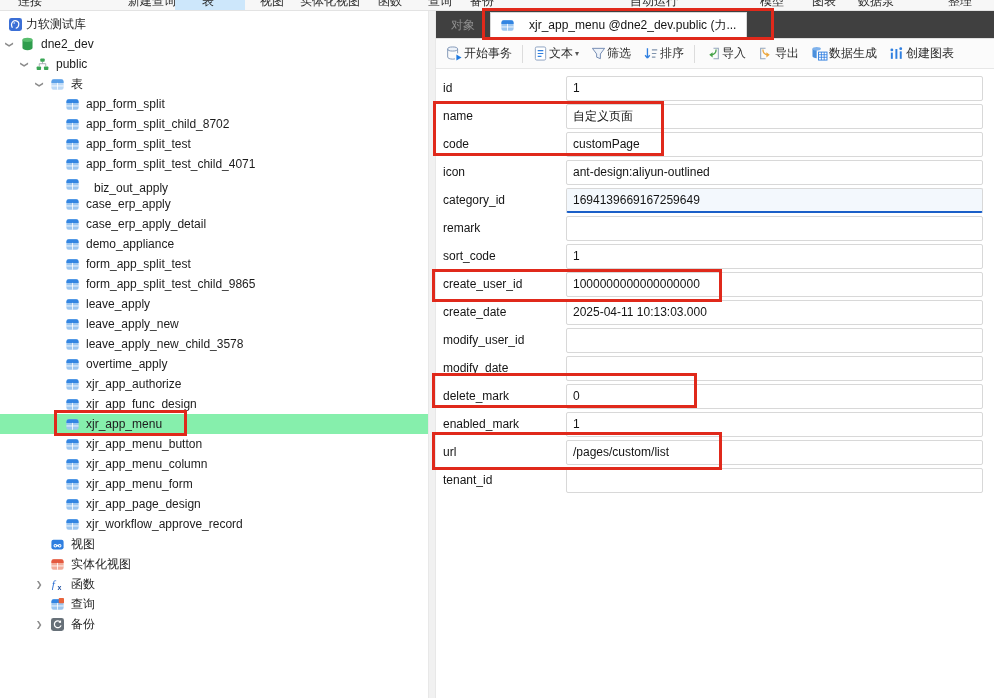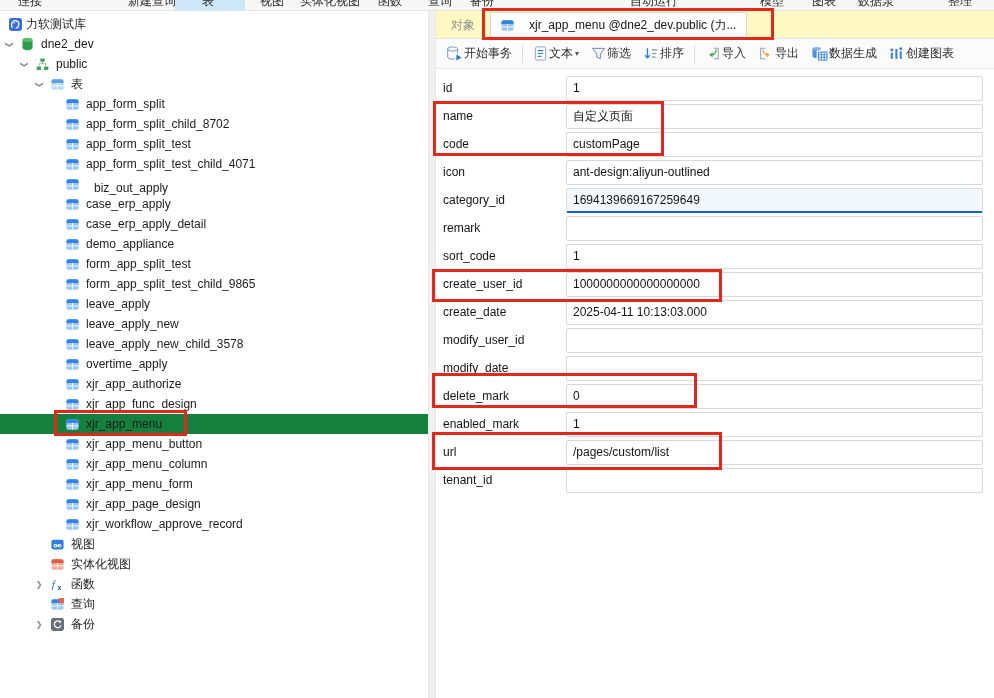--- a/index.html
+++ b/index.html
@@ -14,28 +14,28 @@
   .topbar-highlight { position:absolute; left:175px; top:0; width:70px; height:11px; background:#cde7fb; }
 
   
   .main { display:flex; height:687px; }
   .tree-panel { position:relative; width:428px; background:#fff; padding-top:3px; overflow:hidden; }
   .splitter { width:8px; background:#f1f1f1; border-left:1px solid #e8e8e8; border-right:1px solid #e8e8e8; }
   .right-panel { flex:1; background:#fff; display:flex; flex-direction:column; position:relative; }
 
   
   .tree-row { position:relative; height:20px; display:flex; align-items:center; font-size:12px; color:#1c1c1c; white-space:nowrap; cursor:default;padding-left:44px; }
-  .tree-row.selected { background:#15803d; }
+  .tree-row.selected { background:#86efac; }
   .chev { position:absolute; width:10px; font-size:8px; color:#8a8a8a; text-align:center; }
   .chev.expanded { transform:rotate(90deg); }
   .t-icon { position:absolute; width:14px; height:14px; display:flex; align-items:center; justify-content:center; }
   .t-label { position:absolute; }
 
   
-  .tabstrip { height:28px; background:#fef9c3; border-bottom:1px solid #e0e0e0; display:flex; align-items:flex-end; font-size:12px; }
+  .tabstrip { height:28px; background:#404040; border-bottom:1px solid #e0e0e0; display:flex; align-items:flex-end; font-size:12px; }
   .tab-object { width:54px; height:26px; line-height:26px; text-align:center; color:#8f8f8f; }
   .tab-active { height:26px; background:#fff; border:1px solid #d8d8d8; border-bottom:none; display:flex; align-items:center; gap:15px; padding:0 10px; color:#141414; }
 
   
   .dtoolbar { height:30px; background:#fbfbfb; border-bottom:1px solid #e7e7e7; display:flex; align-items:center; font-size:12px; color:#2c2c2c; padding-left:4px; }
   .tb-item { display:flex; align-items:center; gap:1px; padding:0 6px; height:24px; border-radius:3px; cursor:default; }
   .tb-sep { width:1px; height:18px; background:#dcdcdc; margin:0 4px; }
   .tb-caret { font-size:8px; color:#555; margin-left:1px; }
 
   

